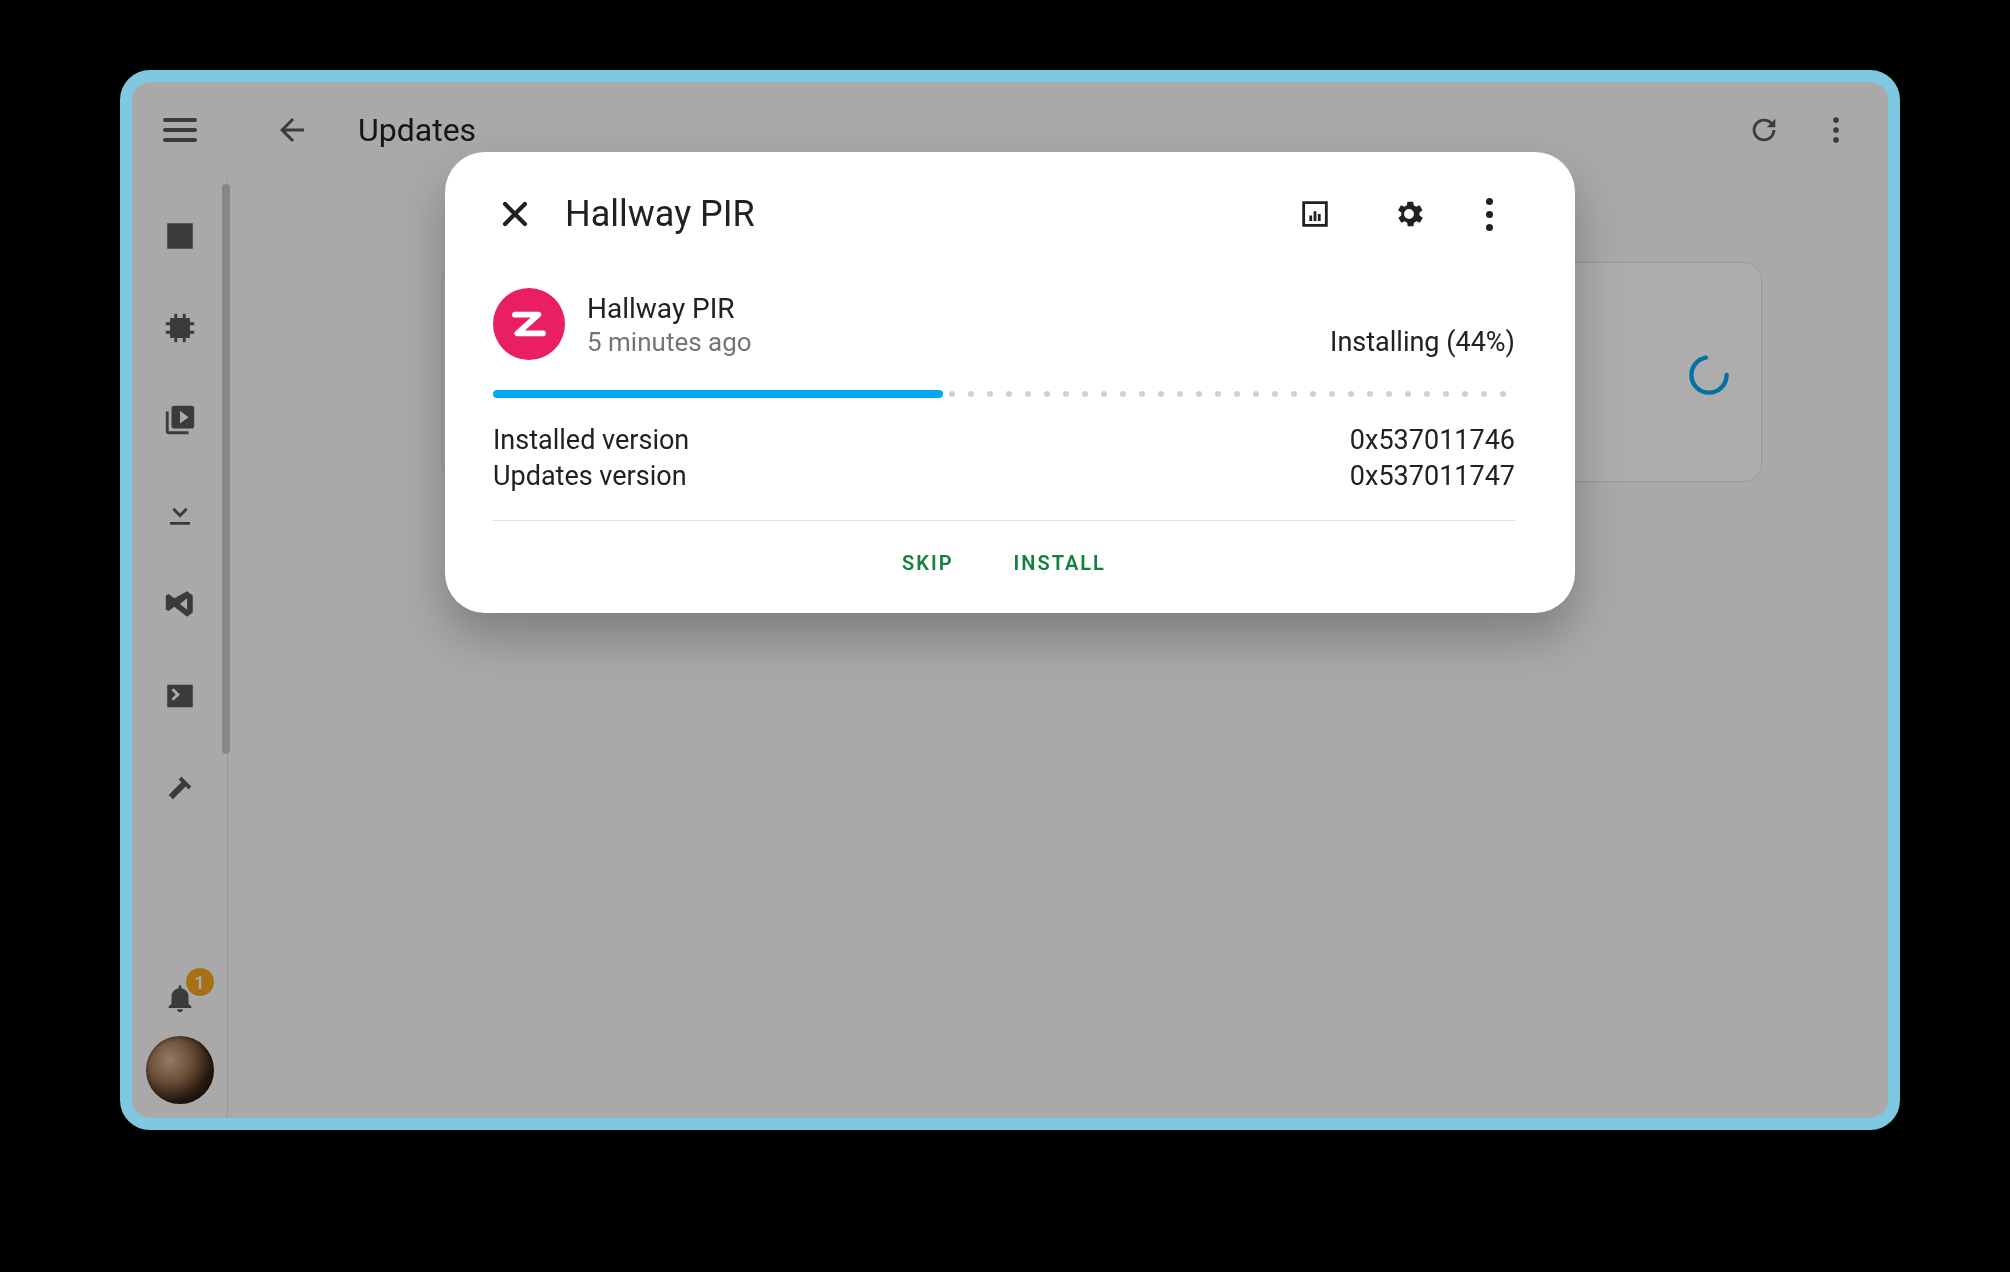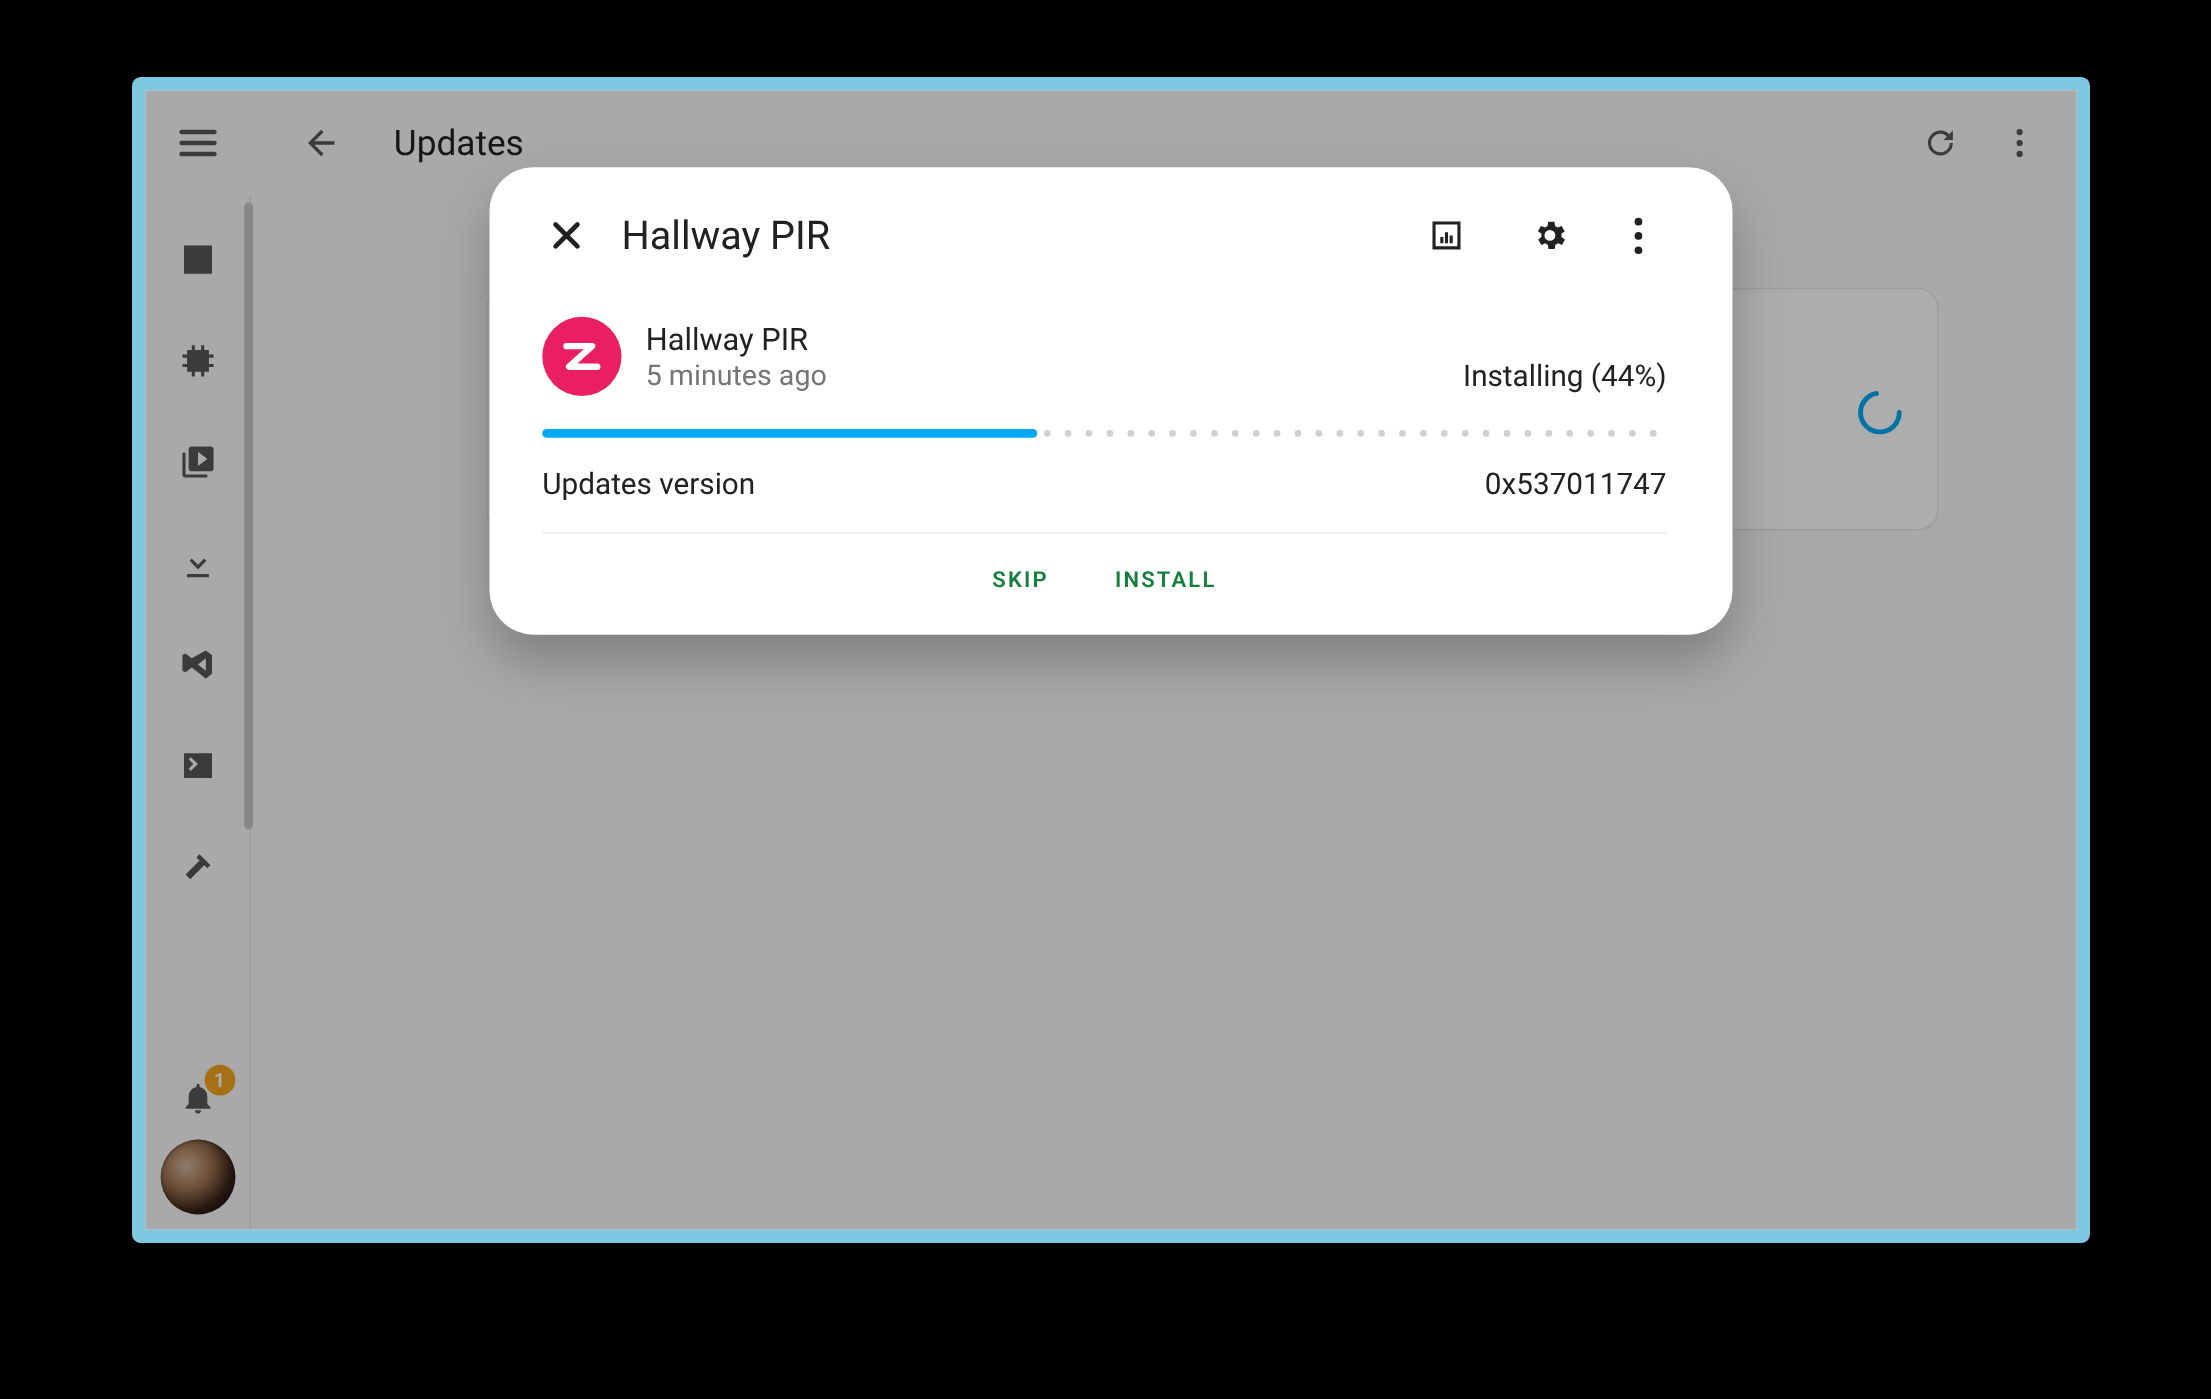--- a/index.html
+++ b/index.html
@@ -3,21 +3,21 @@
 <meta charset="utf-8">
 <style>
   * { box-sizing: border-box; margin: 0; padding: 0; }
   html, body { width: 2010px; height: 1272px; background: #000; font-family: -apple-system, BlinkMacSystemFont, "Segoe UI", Roboto, "Helvetica Neue", Arial, sans-serif; }
   .stage {
     position: absolute;
     left: 120px; top: 70px;
     width: 1780px; height: 1060px;
     background: #fafafa;
     border: 12px solid #7fc8e1;
-    border-radius: 8px;
+    border-radius: 30px;
     overflow: hidden;
     box-shadow: 0 20px 50px rgba(0,0,0,0.6);
   }
   
   .scrim {
     position: absolute; inset: 0;
     background: rgba(0,0,0,0.32);
     z-index: 5;
   }
   
@@ -293,20 +293,24 @@
           <span class="progress-dot"></span>
           <span class="progress-dot"></span>
           <span class="progress-dot"></span>
           <span class="progress-dot"></span>
       </div>
       <div class="progress-fill" id="progress-fill" style="width: 44%;"></div>
     </div>
 
     <div class="version-rows">
       <div class="version-row">
+        <span>Installed version</span>
+        <span>0x537011746</span>
+      </div>
+      <div class="version-row">
         <span>Updates version</span>
         <span>0x537011747</span>
       </div>
     </div>
 
     <div class="divider"></div>
 
     <div class="actions">
       <div class="action-btn">SKIP</div>
       <div class="action-btn">INSTALL</div>

